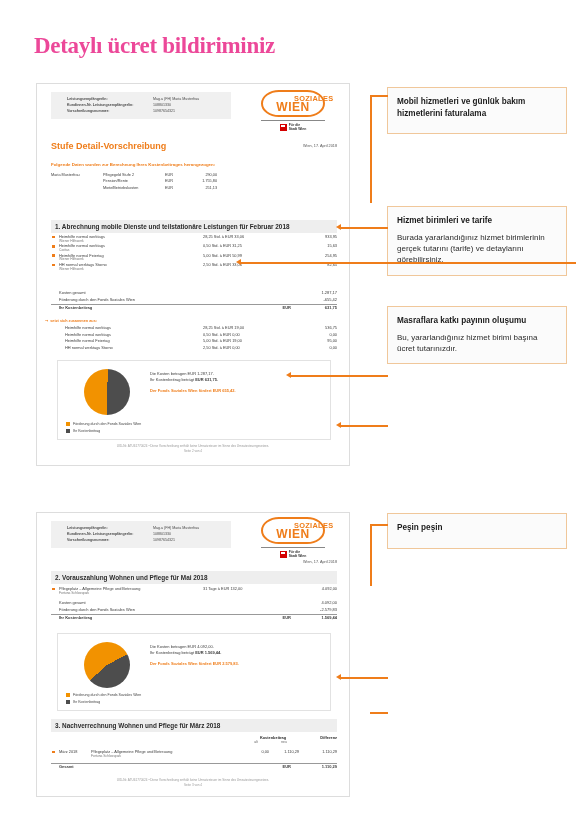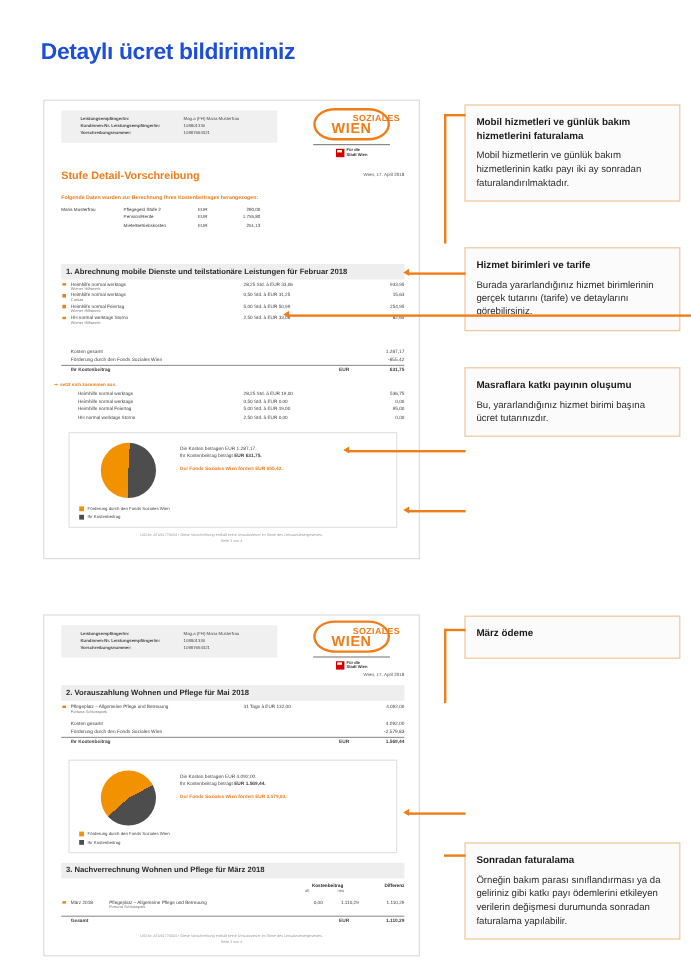--- a/index.html
+++ b/index.html
@@ -19,25 +19,26 @@
     width: 576px;
     height: 814px;
     background: #ffffff;
   }
 
   
   .main-heading {
     position: absolute;
     left: 34px;
     top: 33px;
-    font-size: 19px;
+    font-size: 23px;
     font-weight: bold;
-    color: #1d4ed8;
+    color: #ec4899;
     letter-spacing: -0.3px;
     white-space: nowrap;
+    font-family: Liberation Serif, serif;
   }
 
   
   .doc-card {
     position: absolute;
     left: 36px;
     width: 314px;
     background: #ffffff;
     border: 1px solid #dddddd;
     box-sizing: border-box;
@@ -555,42 +556,37 @@
       <div class="doc-footer" style="top:265px;">
         <div>UID-Nr. ATU61770024 • Diese Vorschreibung enthält keine Umsatzsteuer im Sinne des Umsatzsteuergesetzes.</div>
         <div>Seite 3 von 4</div>
       </div>
 
     </div>
   </div>
 
   <div class="note" style="top:87px;">
     <div class="note-title">Mobil hizmetleri ve günlük bakım hizmetlerini faturalama</div>
-    <div class="note-body">Mobil hizmetlerin ve günlük bakım hizmetlerinin katkı payı iki ay sonradan faturalandırılmaktadır.</div>
   </div>
 
   <div class="note" style="top:206px;">
     <div class="note-title">Hizmet birimleri ve tarife</div>
     <div class="note-body">Burada yararlandığınız hizmet birimlerinin gerçek tutarını (tarife) ve detaylarını görebilirsiniz.</div>
   </div>
 
   <div class="note" style="top:306px;">
     <div class="note-title">Masraflara katkı payının oluşumu</div>
     <div class="note-body">Bu, yararlandığınız hizmet birimi başına ücret tutarınızdır.</div>
   </div>
 
 
   <div class="note" style="top:513px;">
-    <div class="note-title">März ödeme</div>
+    <div class="note-title">Peşin peşin</div>
   </div>
 
-  <div class="note" style="top:702px;">
-    <div class="note-title">Sonradan faturalama</div>
-    <div class="note-body">Örneğin bakım parası sınıflandırması ya da geliriniz gibi katkı payı ödemlerini etkileyen verilerin değişmesi durumunda sonradan faturalama yapılabilir.</div>
-  </div>
 
   <div class="conn conn-v" style="left:370px; top:95px; height:108px;"></div>
   <div class="conn conn-h" style="left:370px; top:95px; width:18px;"></div>
 
   <div class="conn conn-h" style="left:340px; top:227px; width:48px;"></div>
   <div class="arrow-left" style="left:336px; top:224px;"></div>
 
   <div class="conn conn-h" style="left:240px; top:262px; width:336px;"></div>
   <div class="arrow-left" style="left:236px; top:259px;"></div>
 

